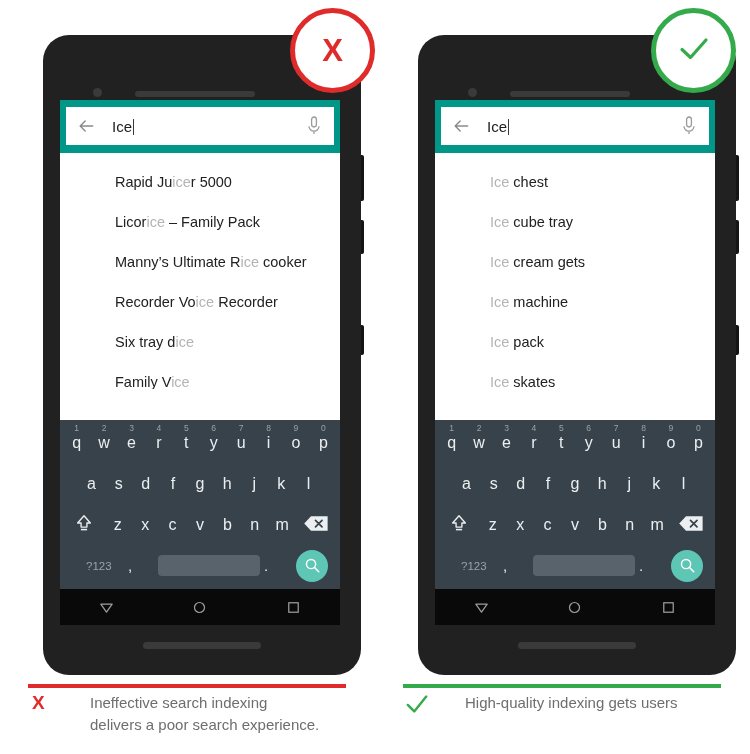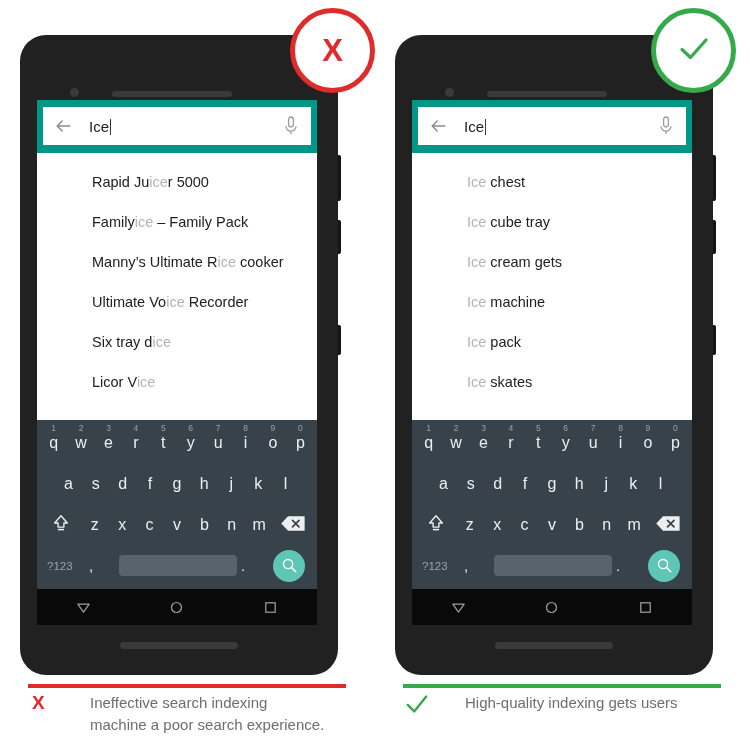--- a/index.html
+++ b/index.html
@@ -21,21 +21,21 @@
 
   
   .panel { position: absolute; top: 0; width: 375px; height: 754px; }
   .panel.left  { left: 0; }
   .panel.right { left: 375px; }
 
   
   .phone {
     position: absolute;
     top: 35px;
-    left: 20px;
+    left: 43px;
     width: 318px;
     height: 640px;
     background: #212121;
     border-radius: 26px;
   }
   .phone::after{
     content:"";
     position:absolute; right:-3px; top:120px;
     width:3px; height:46px; background:#151515; border-radius:0 2px 2px 0;
   }
@@ -159,20 +159,21 @@
   .key-shift, .key-del { flex: 0 0 40px; }
   .shift-glyph { width: 20px; height: 20px; display: inline-block; }
   .del-glyph   { width: 26px; height: 17px; display: inline-block; }
 
   .key-123 {
     flex: 0 0 46px;
     font-size: 11.5px;
     color: #9aa3a9;
     text-align: left;
     padding-left: 4px;
+    margin-left: 16px;
   }
   .key-comma, .key-period { flex: 0 0 26px; font-size: 15px; color:#eceff1;}
   .key-space {
     flex: 1 1 auto;
     height: 21px;
     margin: 0 4px;
     background: #58636b;
     border-radius: 4px;
   }
   .key-search { flex: 0 0 44px; display: flex; justify-content: center; }
@@ -272,25 +273,25 @@
                 <rect x="5.6" y="2" width="4.8" height="10" rx="2.4" fill="none" stroke="#9b9b9b" stroke-width="1.3"></rect>
                 <path d="M3 11.2 a5 5 0 0 0 10 0" fill="none" stroke="#9b9b9b" stroke-width="1.3"></path>
                 <path d="M8 16.4 V19" stroke="#9b9b9b" stroke-width="1.3"></path>
               </svg>
             </span>
           </div>
         </div>
 
         <div class="suggestions">
           <div class="suggestion"><span>Rapid Ju</span><span class="dim">ice</span><span>r 5000</span></div>
-          <div class="suggestion"><span>Family</span><span class="dim">ice</span><span> – Family Pack</span></div>
+          <div class="suggestion"><span>Licor</span><span class="dim">ice</span><span> – Family Pack</span></div>
           <div class="suggestion"><span>Manny’s Ultimate R</span><span class="dim">ice</span><span> cooker</span></div>
-          <div class="suggestion"><span>Ultimate Vo</span><span class="dim">ice</span><span> Recorder</span></div>
+          <div class="suggestion"><span>Recorder Vo</span><span class="dim">ice</span><span> Recorder</span></div>
           <div class="suggestion"><span>Six tray d</span><span class="dim">ice</span><span></span></div>
-          <div class="suggestion"><span>Licor V</span><span class="dim">ice</span><span></span></div>
+          <div class="suggestion"><span>Family V</span><span class="dim">ice</span><span></span></div>
         </div>
 
         <div class="keyboard">
           <div class="kb-row r1">
             <div class="key"><span class="num">1</span><span>q</span></div>
             <div class="key"><span class="num">2</span><span>w</span></div>
             <div class="key"><span class="num">3</span><span>e</span></div>
             <div class="key"><span class="num">4</span><span>r</span></div>
             <div class="key"><span class="num">5</span><span>t</span></div>
             <div class="key"><span class="num">6</span><span>y</span></div>
@@ -374,21 +375,21 @@
 
     <div class="badge bad">
       <span class="badge-x">X</span>
     </div>
 
     <div class="rule bad"></div>
     <div class="caption">
       <span class="caption-mark bad">X</span>
       <span class="caption-text">
         <span class="caption-line">Ineffective search indexing</span>
-        <span class="caption-line">machine a poor search experience.</span>
+        <span class="caption-line">delivers a poor search experience.</span>
       </span>
     </div>
   </div>
 
   <div class="panel right">
 
     <div class="phone">
       <div class="phone-side2"></div>
       <div class="phone-side3"></div>
       <div class="cam"></div>

